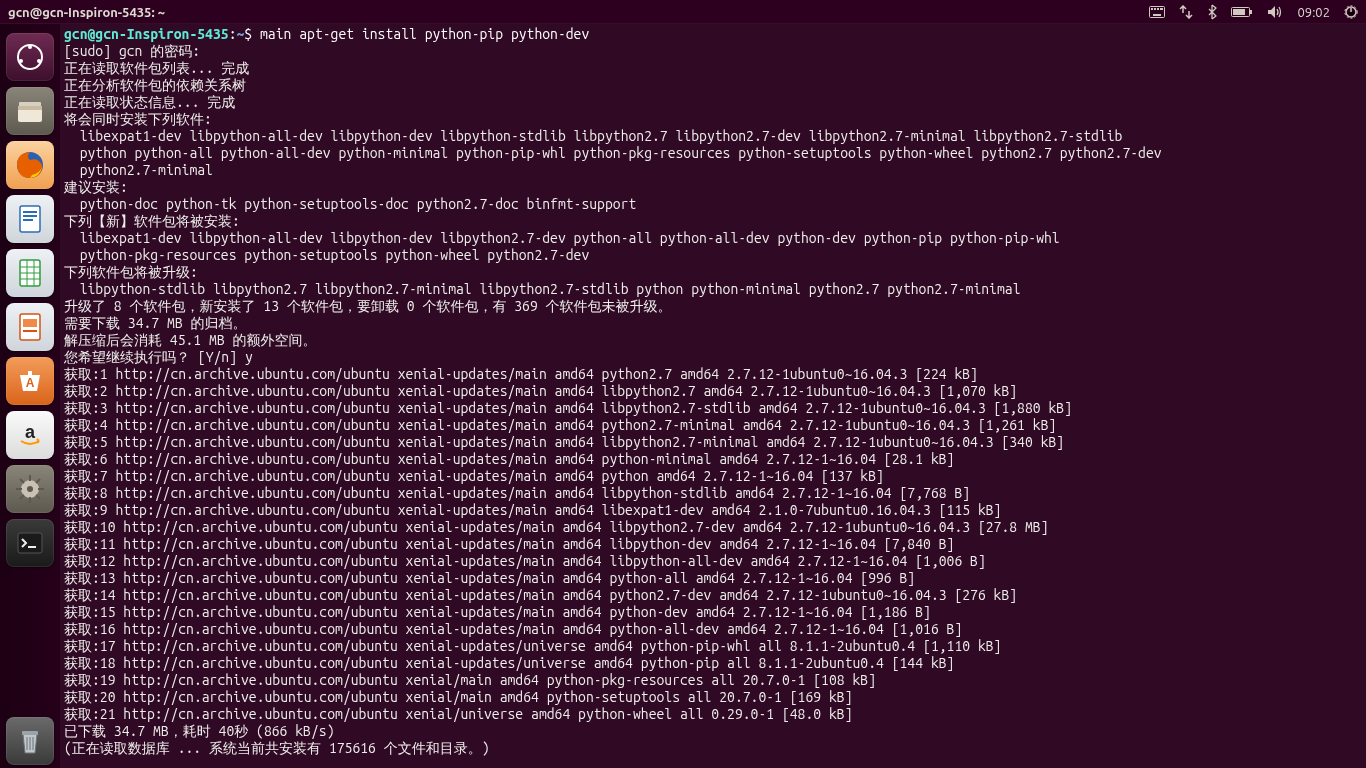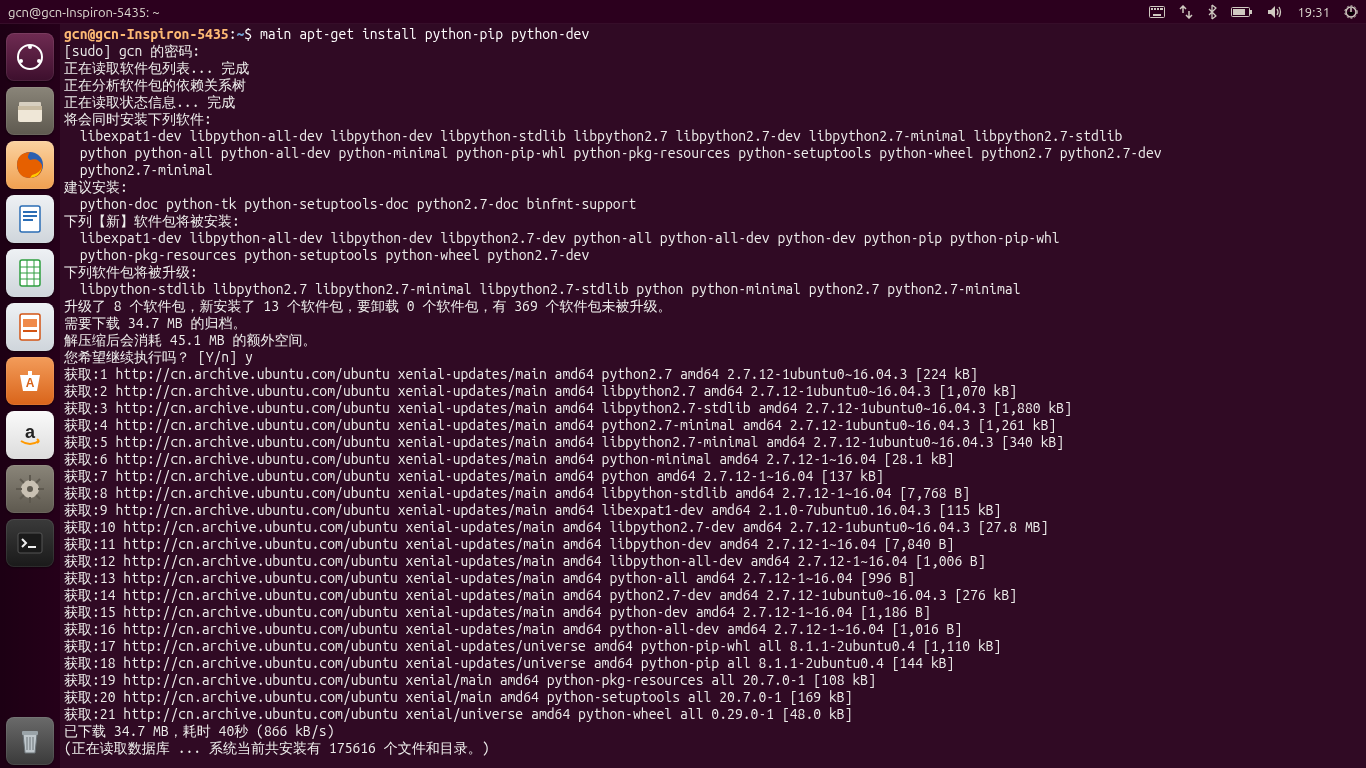--- a/index.html
+++ b/index.html
@@ -15,21 +15,21 @@
   height: 24px;
   background: #2c001e;
   color: #dfdbd2;
   display: flex;
   align-items: center;
   font-family: Ubuntu, sans-serif;
   font-size: 13px;
   padding: 0 8px;
   border-bottom: 1px solid rgba(255,255,255,0.05);
 }
-.top-panel .title { font-weight: normal; flex: 0 0 auto; }
+.top-panel .title { font-weight: bold; flex: 0 0 auto; }
 .top-panel .spacer { flex: 1; }
 .top-panel .indicator { margin-left: 14px; display: inline-flex; align-items: center; }
 .top-panel .clock { margin-left: 14px; font-weight: normal; }
 .launcher {
   position: absolute;
   left: 0; top: 24px;
   width: 60px;
   height: 744px;
   background: linear-gradient(to right, rgba(0,0,0,0.35), rgba(0,0,0,0.15));
   display: flex;
@@ -53,21 +53,21 @@
   width: 1306px;
   height: 744px;
   background: #300a24;
   color: #eeeeec;
   font-size: 14px;
   line-height: 17px;
   padding: 2px 4px;
   white-space: pre;
   overflow: hidden;
 }
-.prompt-user { color: #fdba74; font-weight: bold; }
+.prompt-user { color: #5eead4; font-weight: bold; }
 .prompt-path { color: #729fcf; font-weight: bold; }
 .cmd { color: #ffffff; }
 svg { display: block; }
 .ico-svg { width: 40px; height: 40px; }
 </style>
 </head>
 <body>
 
 <div class="top-panel">
   <span class="title">gcn@gcn-Inspiron-5435: ~</span>
@@ -99,21 +99,21 @@
         <rect x="19" y="4" width="2" height="4" fill="#cfc9c0"></rect>
         <rect x="2" y="3" width="12" height="6" fill="#cfc9c0"></rect>
       </svg>
   </span>
   <span class="indicator">
     <svg width="16" height="14" viewBox="0 0 16 14">
         <path d="M1 5 L4 5 L8 1 L8 13 L4 9 L1 9 Z" fill="#cfc9c0"></path>
         <path d="M10 4 Q12 7 10 10 M12 2 Q15 7 12 12" stroke="#cfc9c0" stroke-width="1.3" fill="none"></path>
       </svg>
   </span>
-  <span class="clock">19:31</span>
+  <span class="clock">09:02</span>
   <span class="indicator">
     <svg width="14" height="14" viewBox="0 0 14 14">
         <circle cx="7" cy="7" r="5" fill="none" stroke="#cfc9c0" stroke-width="1.5"></circle>
         <path d="M7 3 L7 7" stroke="#cfc9c0" stroke-width="1.5"></path>
         <path d="M4 7 A3 3 0 1 0 10 7" stroke="none"></path>
         <circle cx="7" cy="7" r="6.2" fill="none" stroke="#cfc9c0" stroke-width="1" stroke-dasharray="2 2"></circle>
       </svg>
   </span>
 </div>
 

